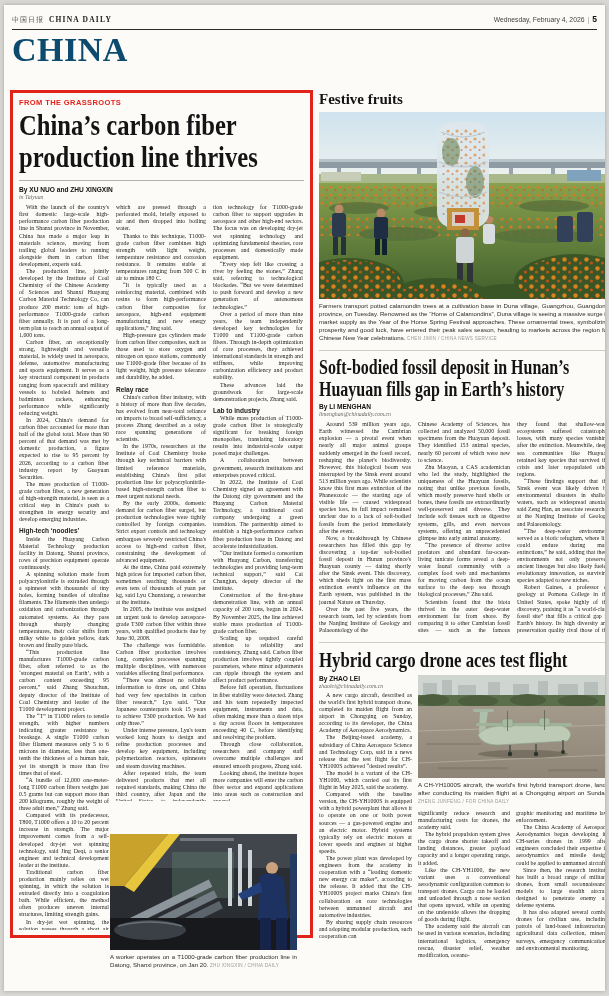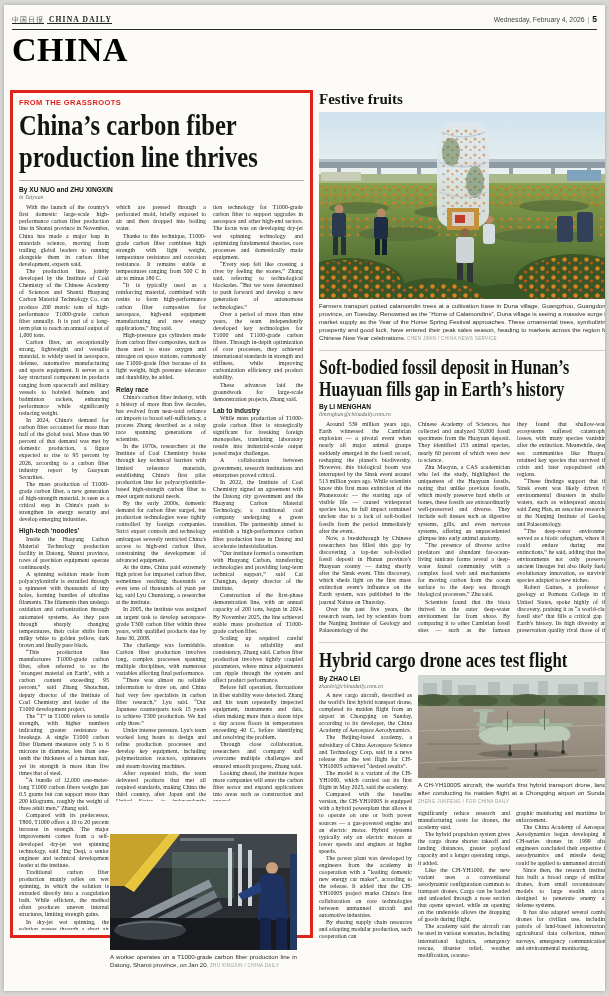--- a/index.html
+++ b/index.html
@@ -12,30 +12,30 @@
   .page {
     position:absolute; left:4px; top:5px; width:601px; height:986px;
     background:#fcfbf8; overflow:hidden;
     box-shadow:0 0 4px rgba(0,0,0,.25);
   }
   
   .mast-row {
     display:flex; justify-content:space-between; align-items:baseline;
     margin:9px 8px 0 8px;
   }
-  .mast-left { font-size:7.5px; color:#222;text-decoration:underline; }
+  .mast-left { font-size:7.5px; color:#222; }
   .mast-left .cn { font-size:7px; color:#555; margin-right:3px; letter-spacing:1px; }
   .mast-left .en { font-weight:bold; letter-spacing:1.2px; }
   .mast-right { font-size:6.8px; color:#444; font-family:"Liberation Sans",sans-serif; }
   .mast-right .sep { margin:0 3px; color:#999; }
   .mast-right .pagenum { font-weight:bold; font-size:8.5px; color:#111; }
   .header-rule { border-top:1.6px solid #2a2a2a; margin:4px 8px 0 8px; }
   .section-title {
     margin:2px 8px 0 8px; font-weight:bold; font-size:34px; line-height:36px;
-    color:#000000; letter-spacing:.5px;
+    color:#0c4a6e; letter-spacing:.5px;
   }
   
   .content { position:absolute; left:6px; top:84px; width:589px; height:896px; }
 
   
   .redbox {
     position:absolute; left:0; top:1px; width:303px; height:848px;
     border:3px solid #e2231a; background:#fcfbf8; box-sizing:border-box;
     padding:5px 6px;
   }

